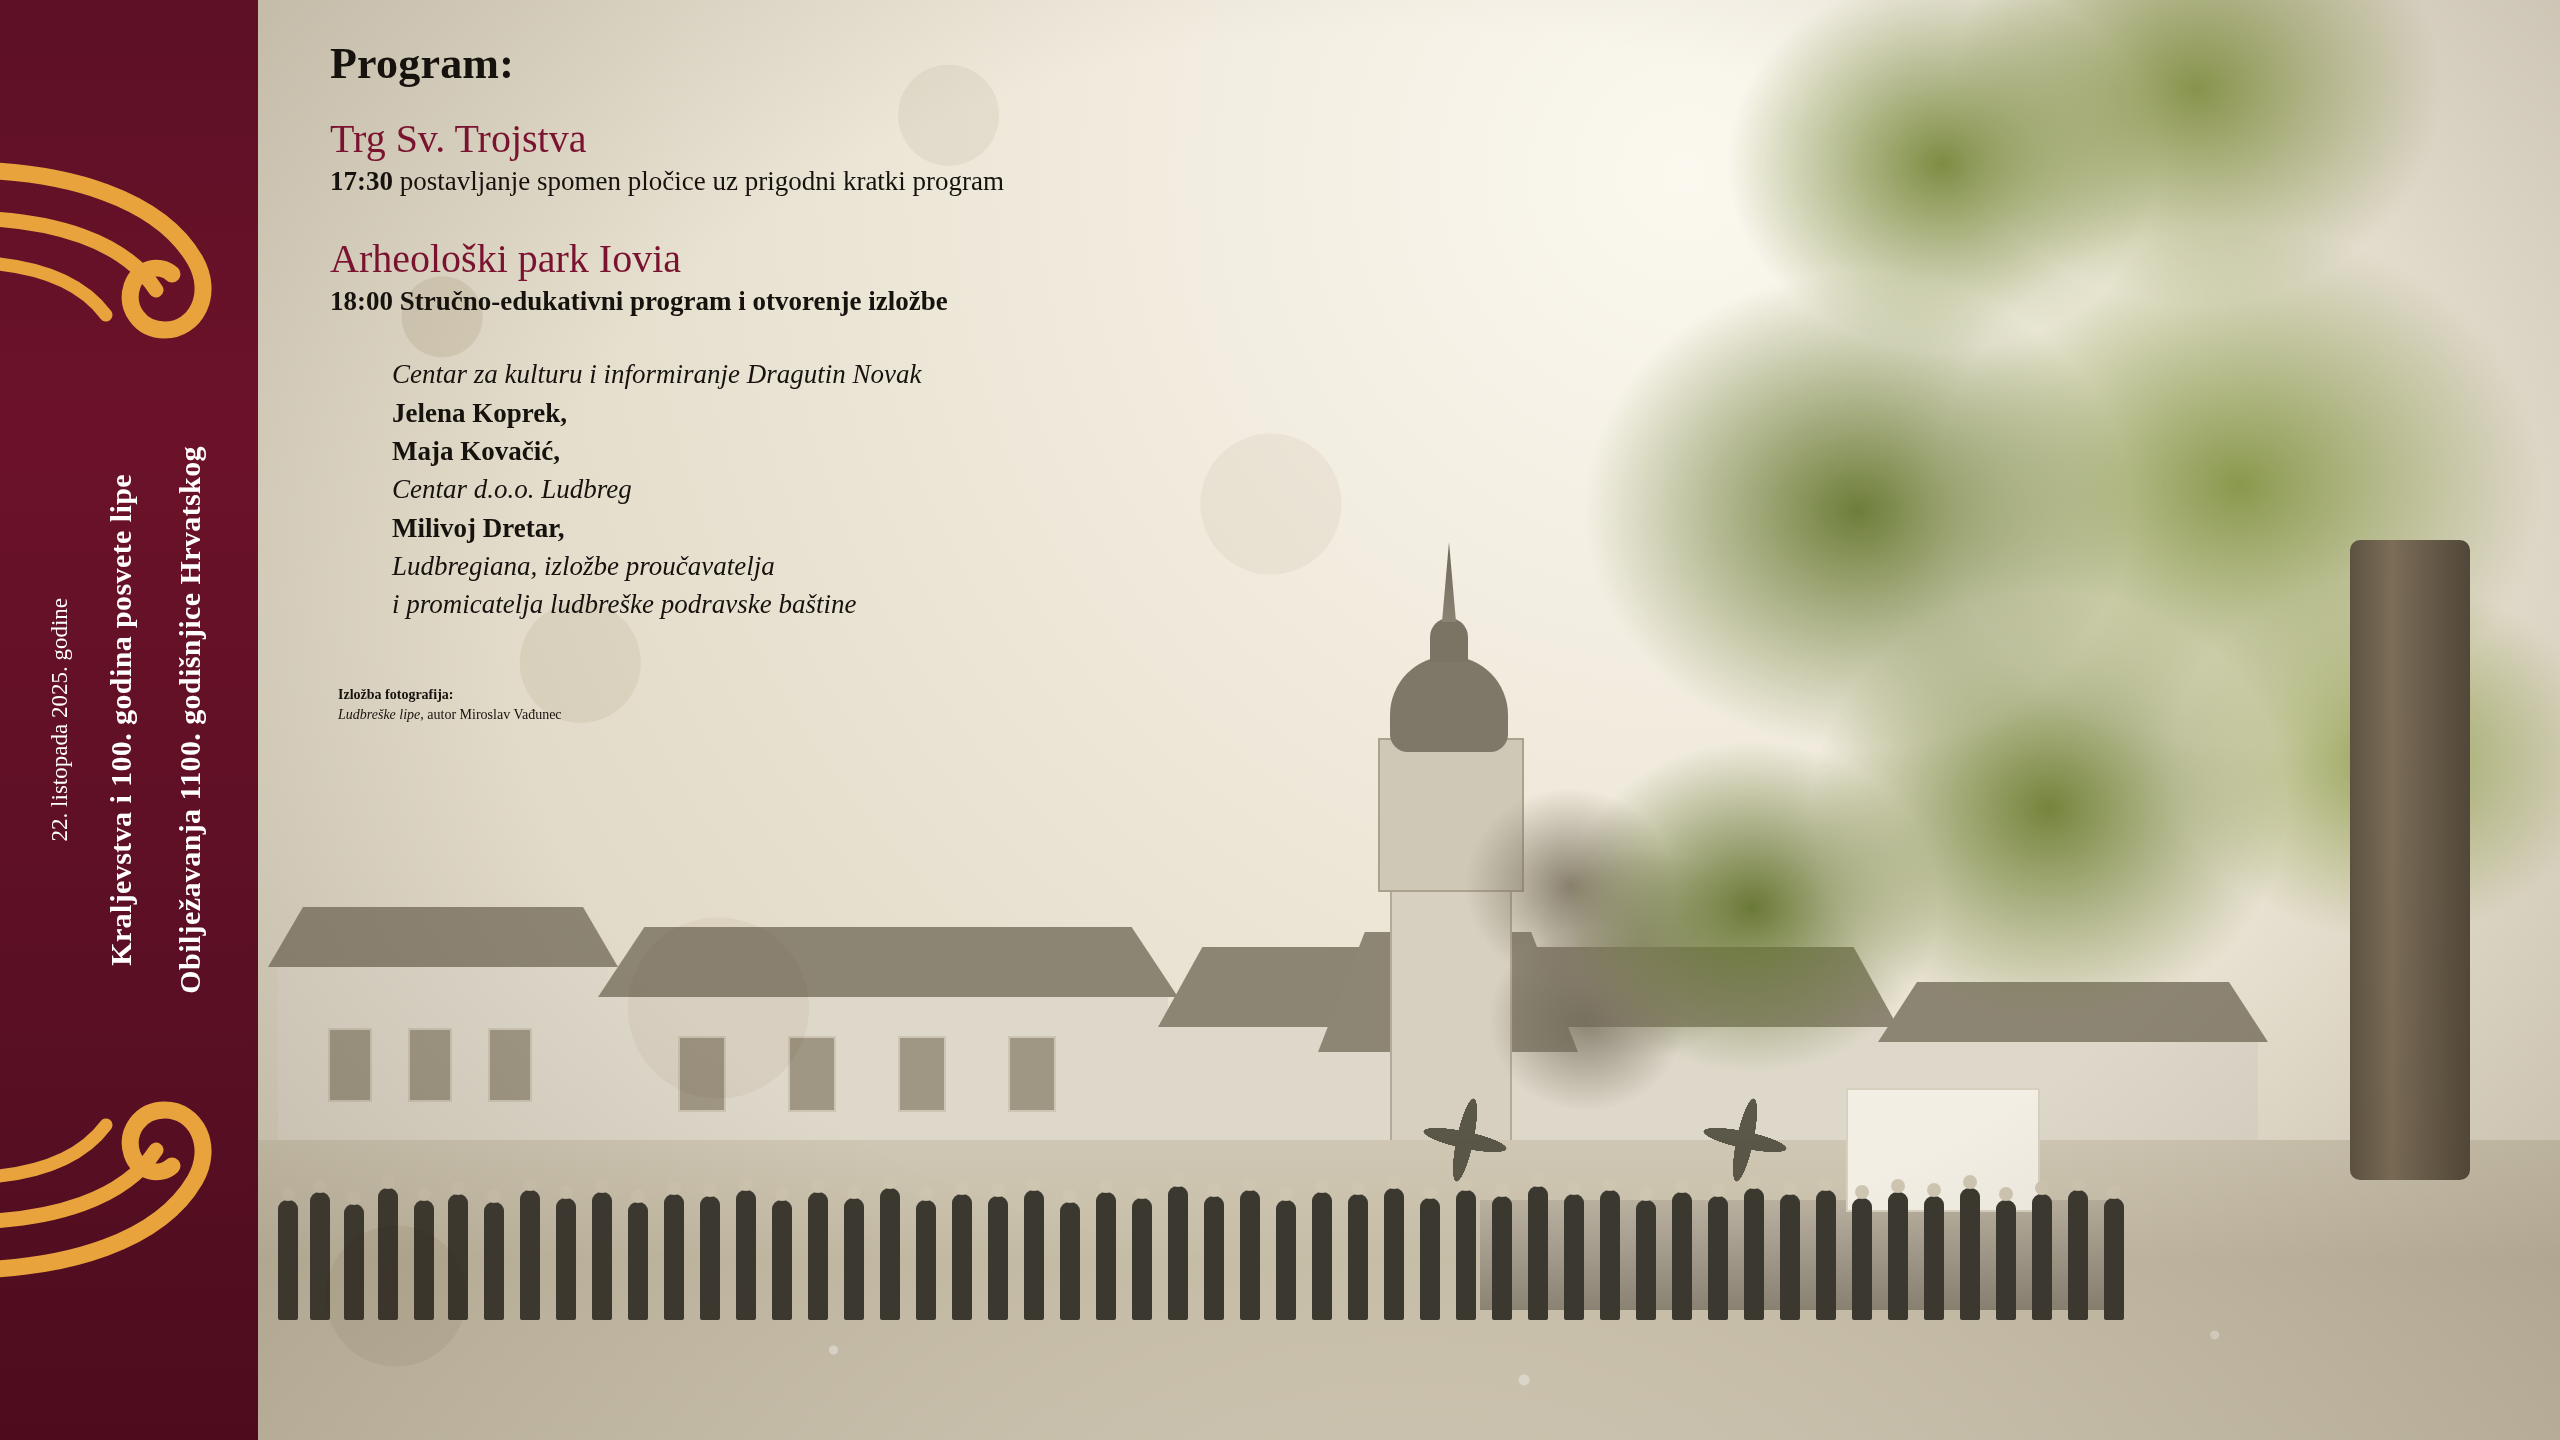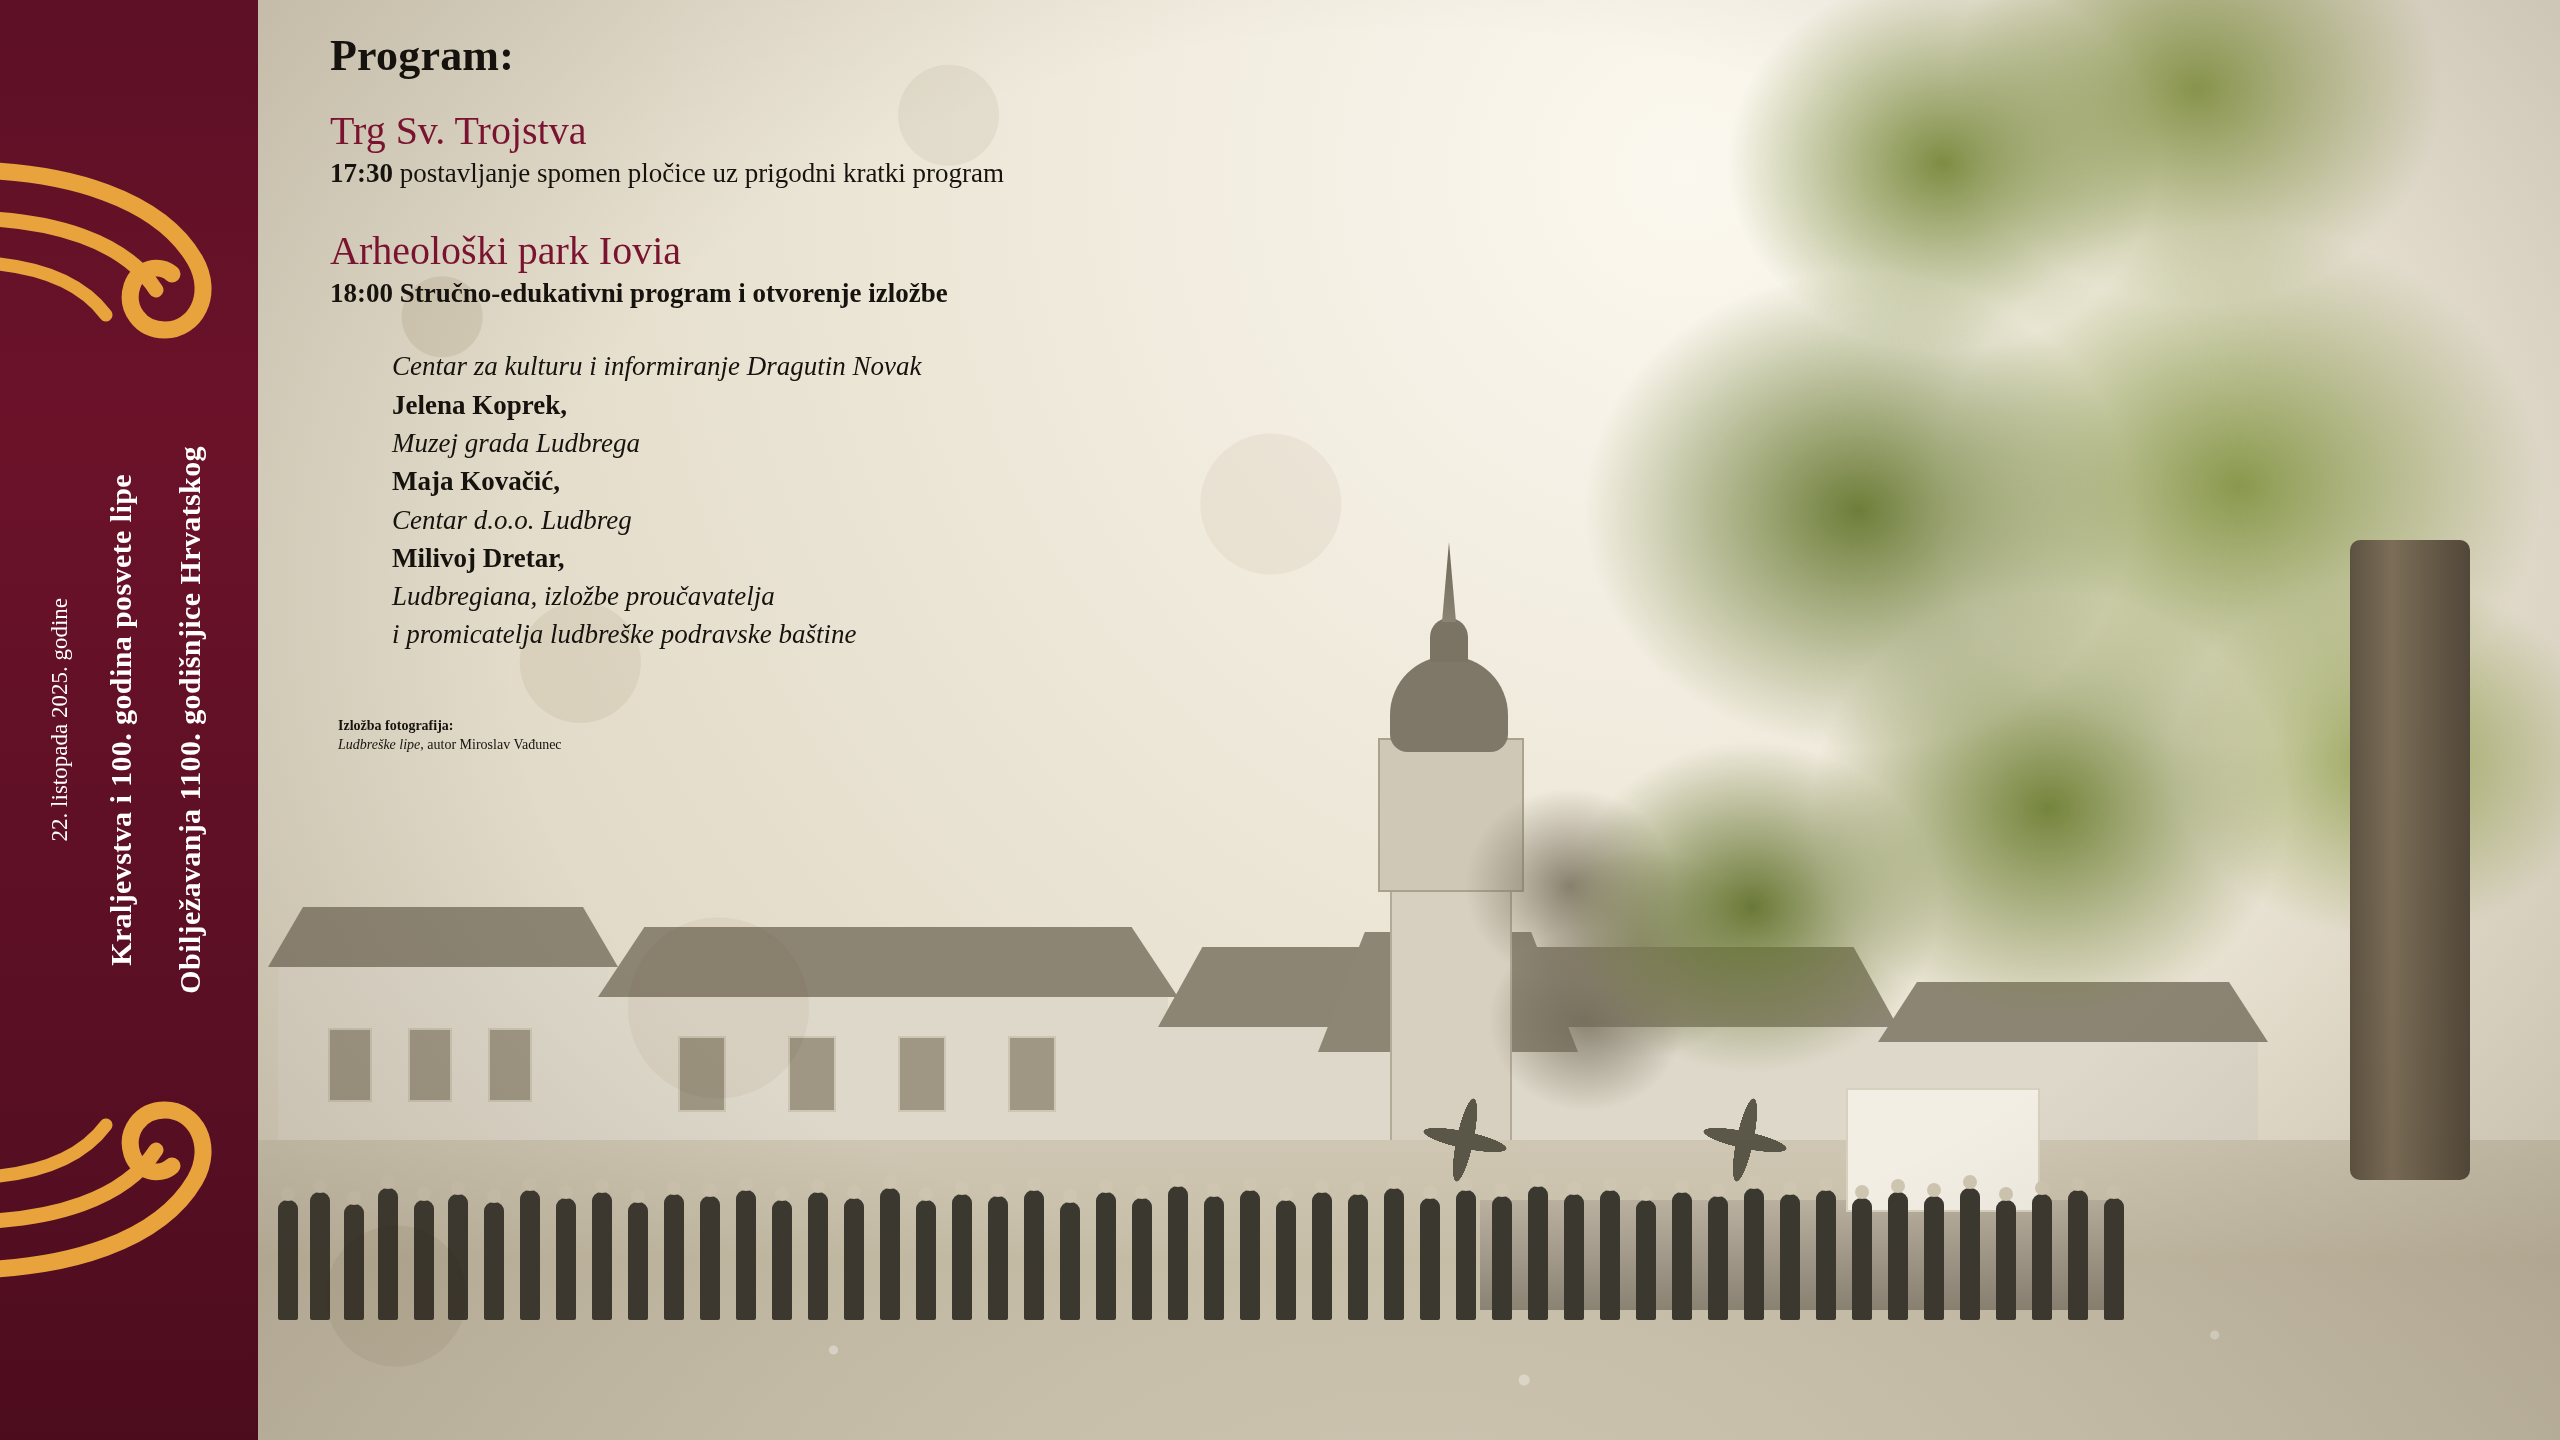--- a/index.html
+++ b/index.html
@@ -313,21 +313,21 @@
     position: absolute;
     inset: 0;
     background: radial-gradient(ellipse at 50% 45%, rgba(0,0,0,0) 55%, rgba(70,55,35,0.22) 100%);
     pointer-events: none;
   }
 
   
   .content {
     position: absolute;
     left: 330px;
-    top: 30px;
+    top: 38px;
     width: 1060px;
     z-index: 4;
     color: #16120e;
   }
   .title {
     font-size: 44px;
     font-weight: bold;
     letter-spacing: .2px;
     margin: 0 0 26px 0;
   }
@@ -512,21 +512,20 @@
         <span>Stručno-edukativni program i otvorenje izložbe</span>
       </div>
     </div>
 
     <div class="speakers">
       <div>
         <div class="speaker-org">Centar za kulturu i informiranje Dragutin Novak</div>
       </div>
       <div>
         <div class="speaker-name">Jelena Koprek,</div>
-        <div class="speaker-org">Muzej grada Ludbrega</div>
       </div>
       <div>
         <div class="speaker-name">Maja Kovačić,</div>
         <div class="speaker-org">Centar d.o.o. Ludbreg</div>
       </div>
       <div>
         <div class="speaker-name">Milivoj Dretar,</div>
         <div class="speaker-org">Ludbregiana, izložbe proučavatelja</div>
         <div class="speaker-org">i promicatelja ludbreške podravske baštine</div>
       </div>

